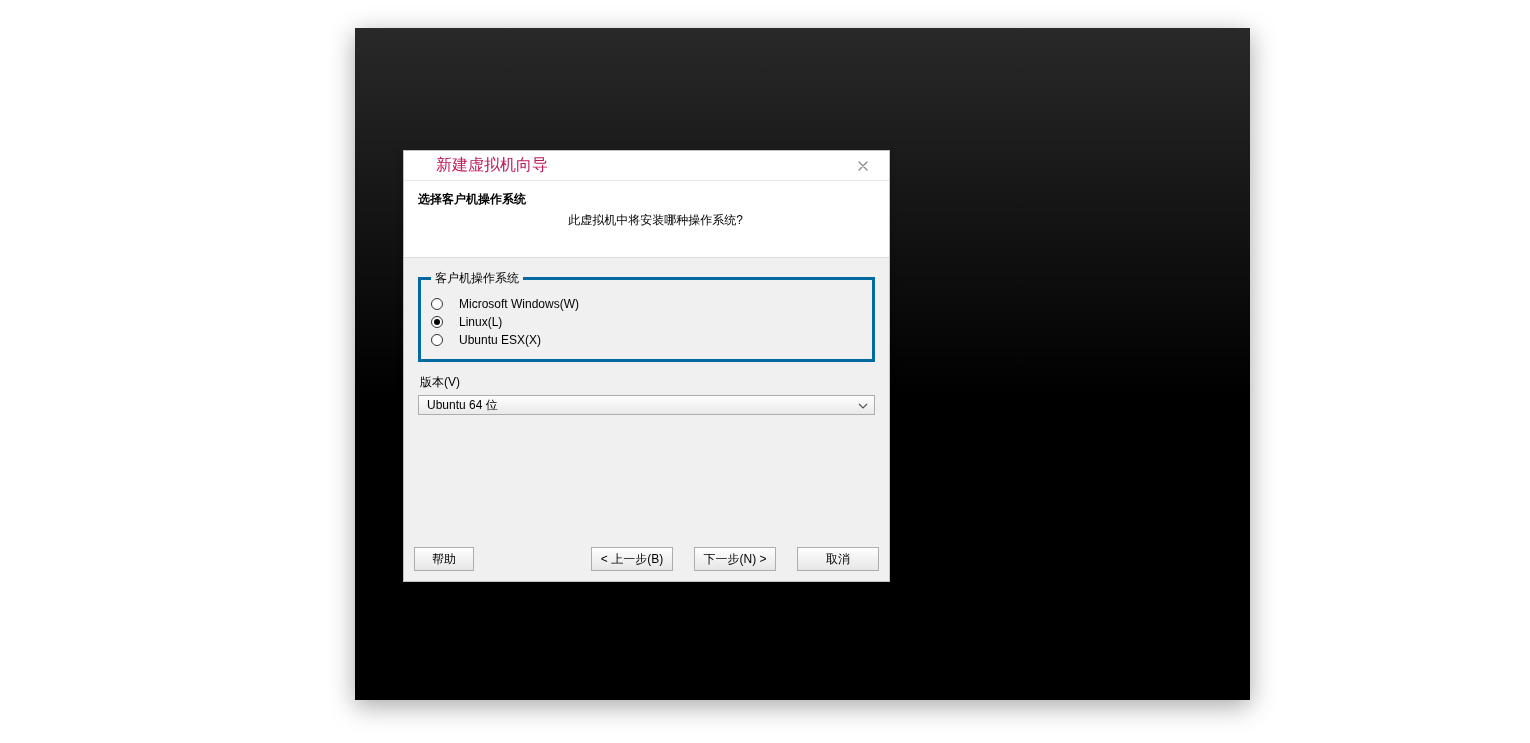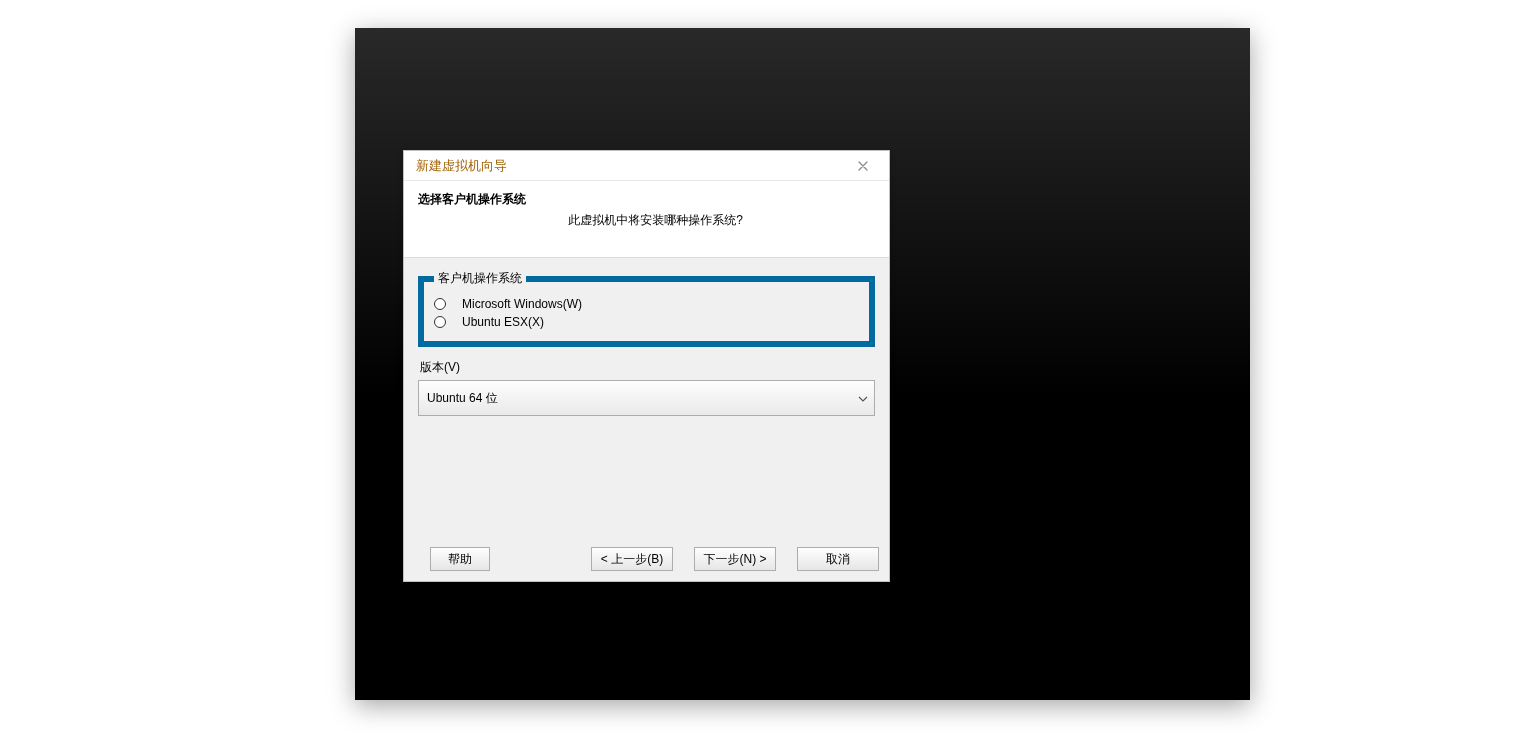--- a/index.html
+++ b/index.html
@@ -39,21 +39,21 @@
     }
     .titlebar {
       height: 30px;
       background: #fff;
       display: flex;
       align-items: center;
       justify-content: space-between;
       padding: 0 10px 0 12px;
       border-bottom: 1px solid #e8e8e8;
     }
-    .titlebar .win-title { color: #a16207; font-size: 13px; }
+    .titlebar .win-title { color: #be185d; font-size: 16px; margin-left: 20px; }
     .close-btn {
       width: 32px; height: 22px;
       display: flex; align-items: center; justify-content: center;
       color: #7a7a7a;
       font-size: 14px;
       cursor: default;
     }
     .close-btn svg { stroke: #8a8a8a; }
 
     .header-white {
@@ -62,21 +62,21 @@
       border-bottom: 1px solid #dcdcdc;
     }
     .header-white .hdr-title { font-weight: 700; font-size: 12px; }
     .header-white .hdr-sub { font-size: 12px; margin-top: 4px; padding-left: 18px; text-align: center; }
 
     .body {
       padding: 12px 14px 0 14px;
     }
 
     fieldset.group {
-      border: 6px solid #0369a1;
+      border: 3px solid #0369a1;
       padding: 8px 2px 10px 10px;
       margin-bottom: 12px;
     }
     fieldset.group legend {
       padding: 0 4px;
       font-size: 12px;
     }
     .radio-row {
       display: flex;
       align-items: center;
@@ -97,21 +97,21 @@
       content: "";
       width: 6px; height: 6px; border-radius: 50%;
       background: #000;
     }
 
     .label-row { margin: 8px 0 4px 2px; font-size: 12px; }
 
     .combo {
       position: relative;
       width: 100%;
-      height: 36px;
+      height: 20px;
       border: 1px solid #adadad;
       background: linear-gradient(#fefefe, #e9e9e9);
       display: flex;
       align-items: center;
       padding: 0 24px 0 8px;
       font-size: 12px;
       cursor: default;
     }
     .combo .chev {
       position: absolute;
@@ -132,21 +132,21 @@
       min-width: 82px;
       height: 24px;
       background: linear-gradient(#fefefe, #e6e6e6);
       border: 1px solid #adadad;
       font-size: 12px;
       font-family: inherit;
       cursor: default;
       margin-left: 21px;
       padding: 0 8px;
     }
-    .btn.help { min-width: 60px; margin-left: 16px; }
+    .btn.help { min-width: 60px; margin-left: 0; }
   </style>
 </head>
 <body>
 
 <div class="outer">
   <div class="gloss"></div>
 
   <div class="dialog">
     <div class="titlebar">
       <span class="win-title">新建虚拟机向导</span>
@@ -164,20 +164,24 @@
 
     <div class="body">
       <fieldset class="group">
         <legend>客户机操作系统</legend>
 
         <label class="radio-row">
           <span class="radio-dot"></span>
           <span>Microsoft Windows(W)</span>
         </label>
 
+        <label class="radio-row">
+          <span class="radio-dot inner"></span>
+          <span>Linux(L)</span>
+        </label>
 
         <label class="radio-row">
           <span class="radio-dot"></span>
           <span>Ubuntu ESX(X)</span>
         </label>
 
       </fieldset>
 
       <div class="label-row">版本(V)</div>
       <div class="combo">

